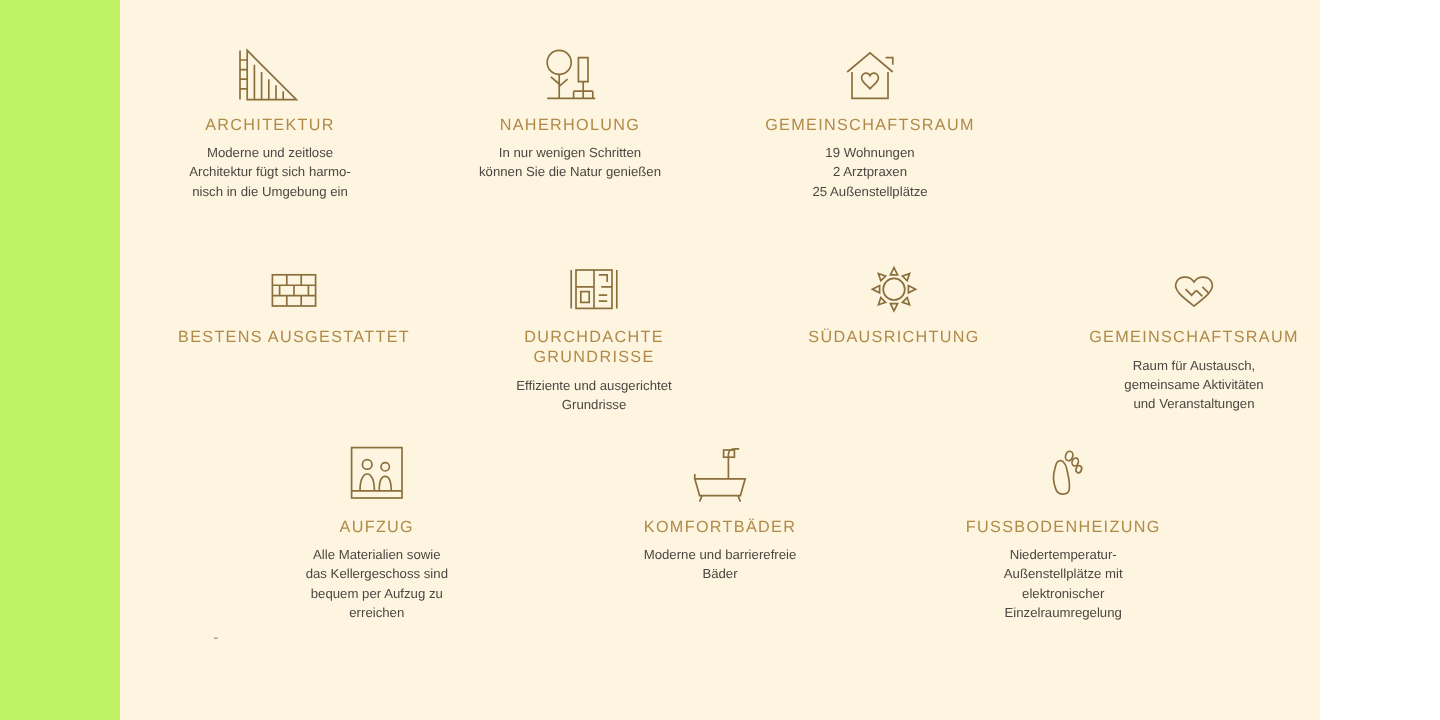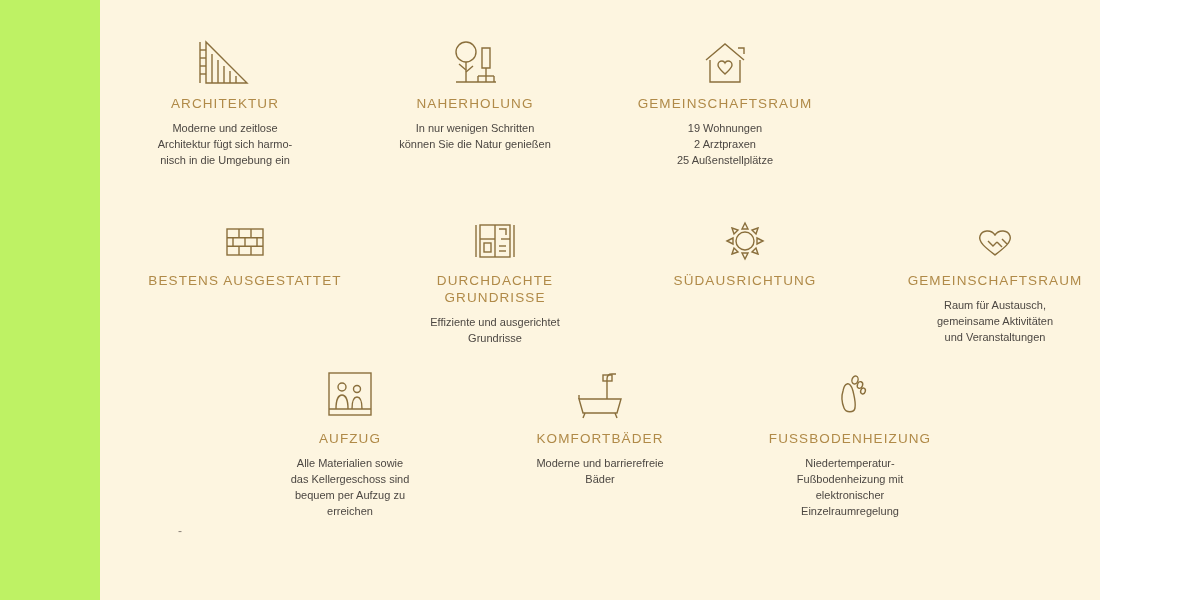--- a/index.html
+++ b/index.html
@@ -35,21 +35,21 @@
     height: 600px;
   }
   .row {
     display: flex;
     width: 1000px;
   }
   .row-1 { position: absolute; top: 30px; left: 0; }
   .row-2 { position: absolute; top: 207px; left: 0; margin-left: 20px; }
   .row-3 { position: absolute; top: 365px; left: 0; }
 
-  .row-3 { justify-content: center; }
+  .row-3 { justify-content: center; gap: 36px; }
 
   .cell {
     width: 250px;
     box-sizing: border-box;
     padding: 0 16px;
     text-align: center;
     display: flex;
     flex-direction: column;
     align-items: center;
   }
@@ -271,21 +271,21 @@
           <div class="icon-wrap">
             <svg width="58" height="58" viewBox="0 0 58 58" fill="none" stroke="#8a6f3c" stroke-width="1.4">
               <path d="M22 26 C20 32 21 38 23 43 C25 48 33 48 34 43 C35 37 33 31 32 26 C31 21 28 18 26 19 C23 20 23 22 22 26 Z"></path>
               <ellipse cx="34" cy="15" rx="3" ry="4" transform="rotate(18 34 15)"></ellipse>
               <ellipse cx="39" cy="20" rx="2.6" ry="3.4" transform="rotate(18 39 20)"></ellipse>
               <ellipse cx="42" cy="26" rx="2.3" ry="3" transform="rotate(18 42 26)"></ellipse>
             </svg>
           </div>
           <div class="cell-title">FUSSBODENHEIZUNG</div>
           <div class="cell-text">Niedertemperatur-
-Fußbodenheizung mit
+Außenstellplätze mit
 elektronischer
 Einzelraumregelung</div>
         </div>
       </div>
 
       <div class="stray-dash">-</div>
     </div>
   </div>
 </div>
 

